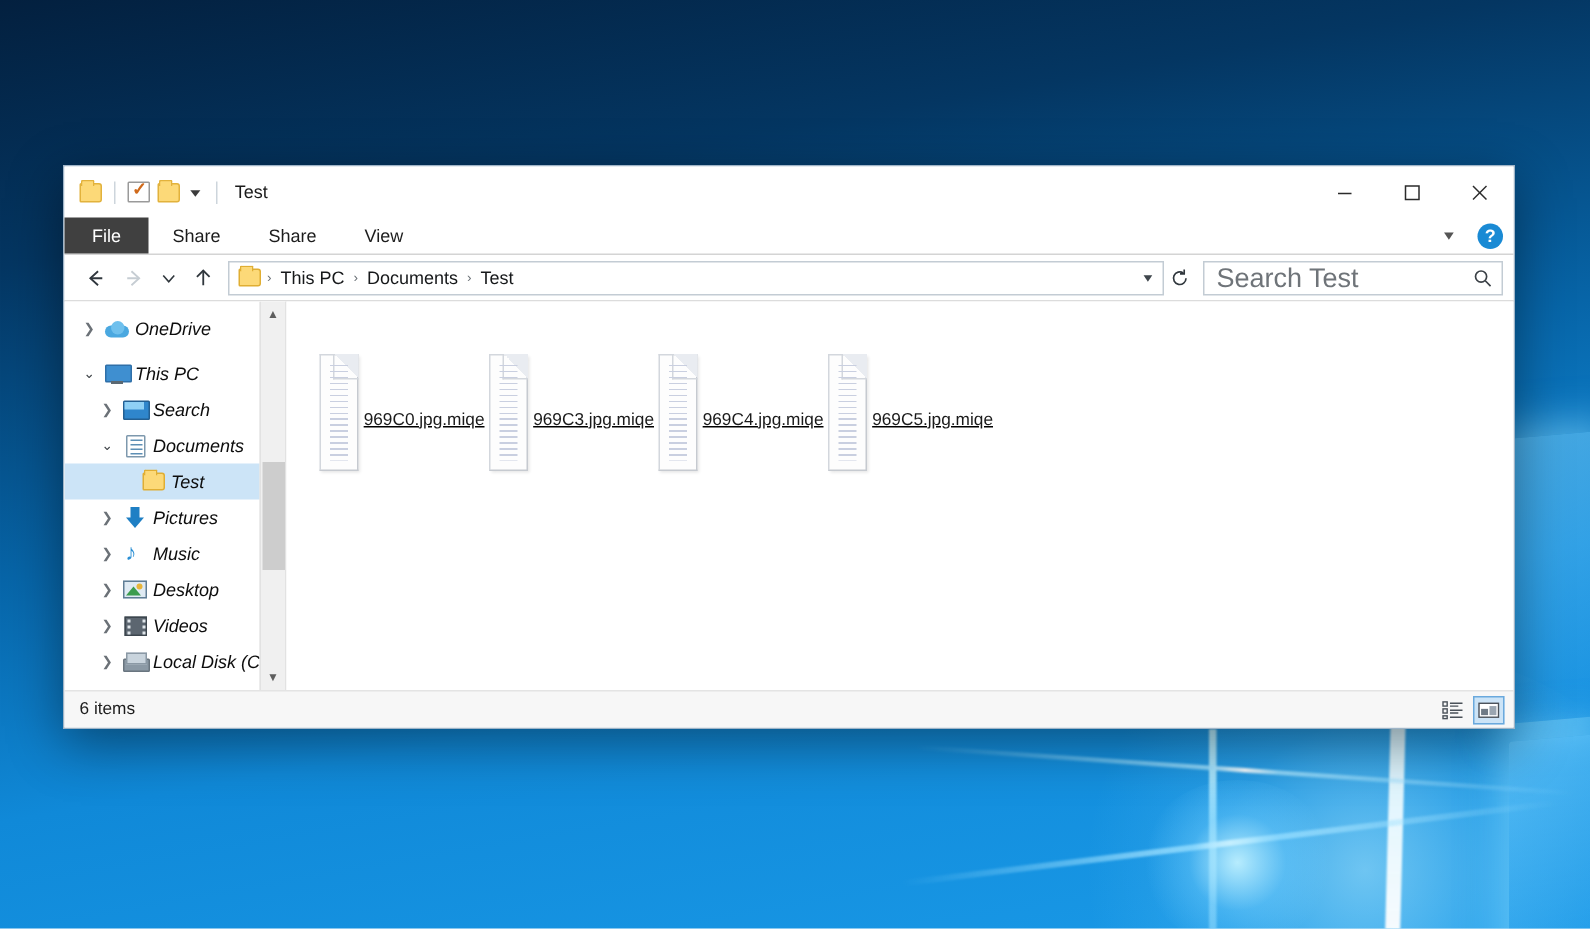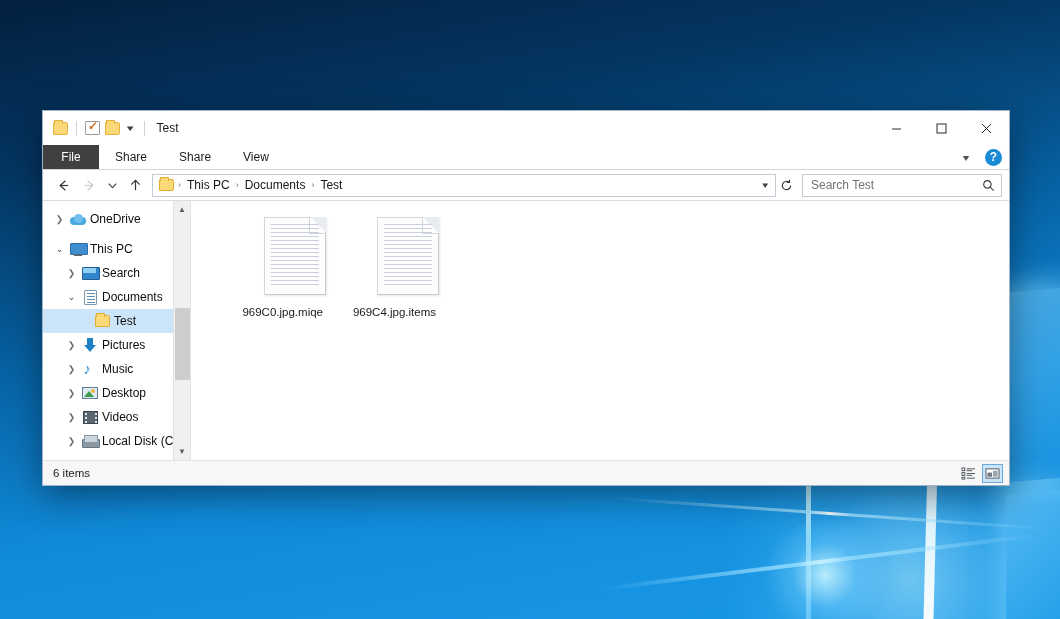--- a/index.html
+++ b/index.html
@@ -129,21 +129,21 @@
   .crumb-sep { font-size: 9px; color: #6a7076; padding: 0 1px; }
   .crumb-folder { padding: 0 3px 0 1px; display:flex; align-items:center; }
   .crumb-tail { display: flex; align-items: center; gap: 1px; padding-left: 4px; }
   .crumb-caret { font-size: 9px; color: #3f464c; padding: 2px 5px; transform: scaleX(1.3); }
   .searchbox {
     width: 200px; height: 23px; margin-left: 6px;
     border: 1px solid #c3ccd4; background: #fff;
     display: flex; align-items: center; padding: 0 6px 0 8px;
     flex: 0 0 auto;
   }
-  .search-ph { font-size: 12px; color: #6f7479; flex: 1; }
+  .search-ph { font-size: 18px; color: #6f7479; flex: 1; }
   .search-ico { color: #3a4046; display: flex; }
 
   
   .body { flex: 1; display: flex; min-height: 0; border-top: 1px solid #dcdcdc; }
 
   
   .navpane {
     width: 148px; background: #ffffff;
     border-right: 1px solid #e2e2e2;
     position: relative; overflow: hidden; flex: 0 0 auto;
@@ -154,21 +154,21 @@
     font-size: 12px; color: #0d0d0d; white-space: nowrap;
     padding-right: 4px;
   }
   .node.selected { background: #cce4f7; }
   .chev {
     width: 17px; display: flex; align-items: center; justify-content: center;
     font-size: 9px; color: #6b7177; flex: 0 0 auto;
   }
   .chev.open { color: #3a3f44; }
   .nicon { width: 20px; display: flex; align-items: center; justify-content: center; flex: 0 0 auto; }
-  .nlabel { padding-left: 2px; }
+  .nlabel { padding-left: 2px; font-style: italic; }
 
   
   .i-cloud { width:16px;height:11px;position:relative; }
   .i-cloud::before{content:"";position:absolute;left:0;bottom:0;width:16px;height:8px;background:#4aa8e0;border-radius:7px;}
   .i-cloud::after{content:"";position:absolute;left:4px;top:0;width:9px;height:9px;background:#6fc0ed;border-radius:50%;}
   .i-pc { width:16px;height:13px;position:relative; }
   .i-pc::before{content:"";position:absolute;left:0;top:0;width:16px;height:10px;background:#3f8fd0;border:1px solid #2f6fa8;border-radius:1px;}
   .i-pc::after{content:"";position:absolute;left:4px;bottom:0;width:8px;height:2px;background:#5b6872;}
   .i-desktop { width:16px;height:12px;position:relative; }
   .i-desktop::before{content:"";position:absolute;left:0;top:0;width:16px;height:11px;background:#2f86cc;border:1px solid #235f92;border-radius:1px;}
@@ -215,22 +215,23 @@
 
   
   .content { flex: 1; background: #ffffff; position: relative; overflow: hidden; }
   .filegrid {
     display: flex; flex-wrap: wrap;
     padding: 14px 10px 0 22px;
     align-content: flex-start;
   }
   .fileitem {
     width: 113px; height: 118px;
-    display: flex; flex-direction: column; align-items: flex-end;
+    display: flex; flex-direction: row; align-items: center;
     padding-top: 2px;
+    text-decoration: underline;
   }
   .docicon {
     width: 62px; height: 78px; position: relative;
     background: #fdfdfd;
     border: 1px solid #d3d7dd;
     border-right-color: #c6cad0; border-bottom-color: #c6cad0;
     box-shadow: 1px 1px 2px rgba(0,0,0,.10);
   }
   .docicon .fold {
     position: absolute; right: -1px; top: -1px;
@@ -485,29 +486,43 @@
         <div class="fileitem">
           <div class="docicon">
               <div class="fold"></div>
               <div class="lines"></div>
             </div>
           <div class="filename">969C0.jpg.miqe</div>
         </div>
 
 
 
-
         <div class="fileitem">
           <div class="docicon">
               <div class="fold"></div>
               <div class="lines"></div>
             </div>
-          <div class="filename">969C4.jpg.items</div>
-        </div>
-
+          <div class="filename">969C3.jpg.miqe</div>
+        </div>
+
+        <div class="fileitem">
+          <div class="docicon">
+              <div class="fold"></div>
+              <div class="lines"></div>
+            </div>
+          <div class="filename">969C4.jpg.miqe</div>
+        </div>
+
+        <div class="fileitem">
+          <div class="docicon">
+              <div class="fold"></div>
+              <div class="lines"></div>
+            </div>
+          <div class="filename">969C5.jpg.miqe</div>
+        </div>
 
       </div>
     </div>
   </div>
 
   <div class="statusbar">
     <div class="status-text">6 items</div>
     <div class="viewbtns">
       <div class="vbtn">
         <svg width="15" height="13" viewBox="0 0 16 14">

